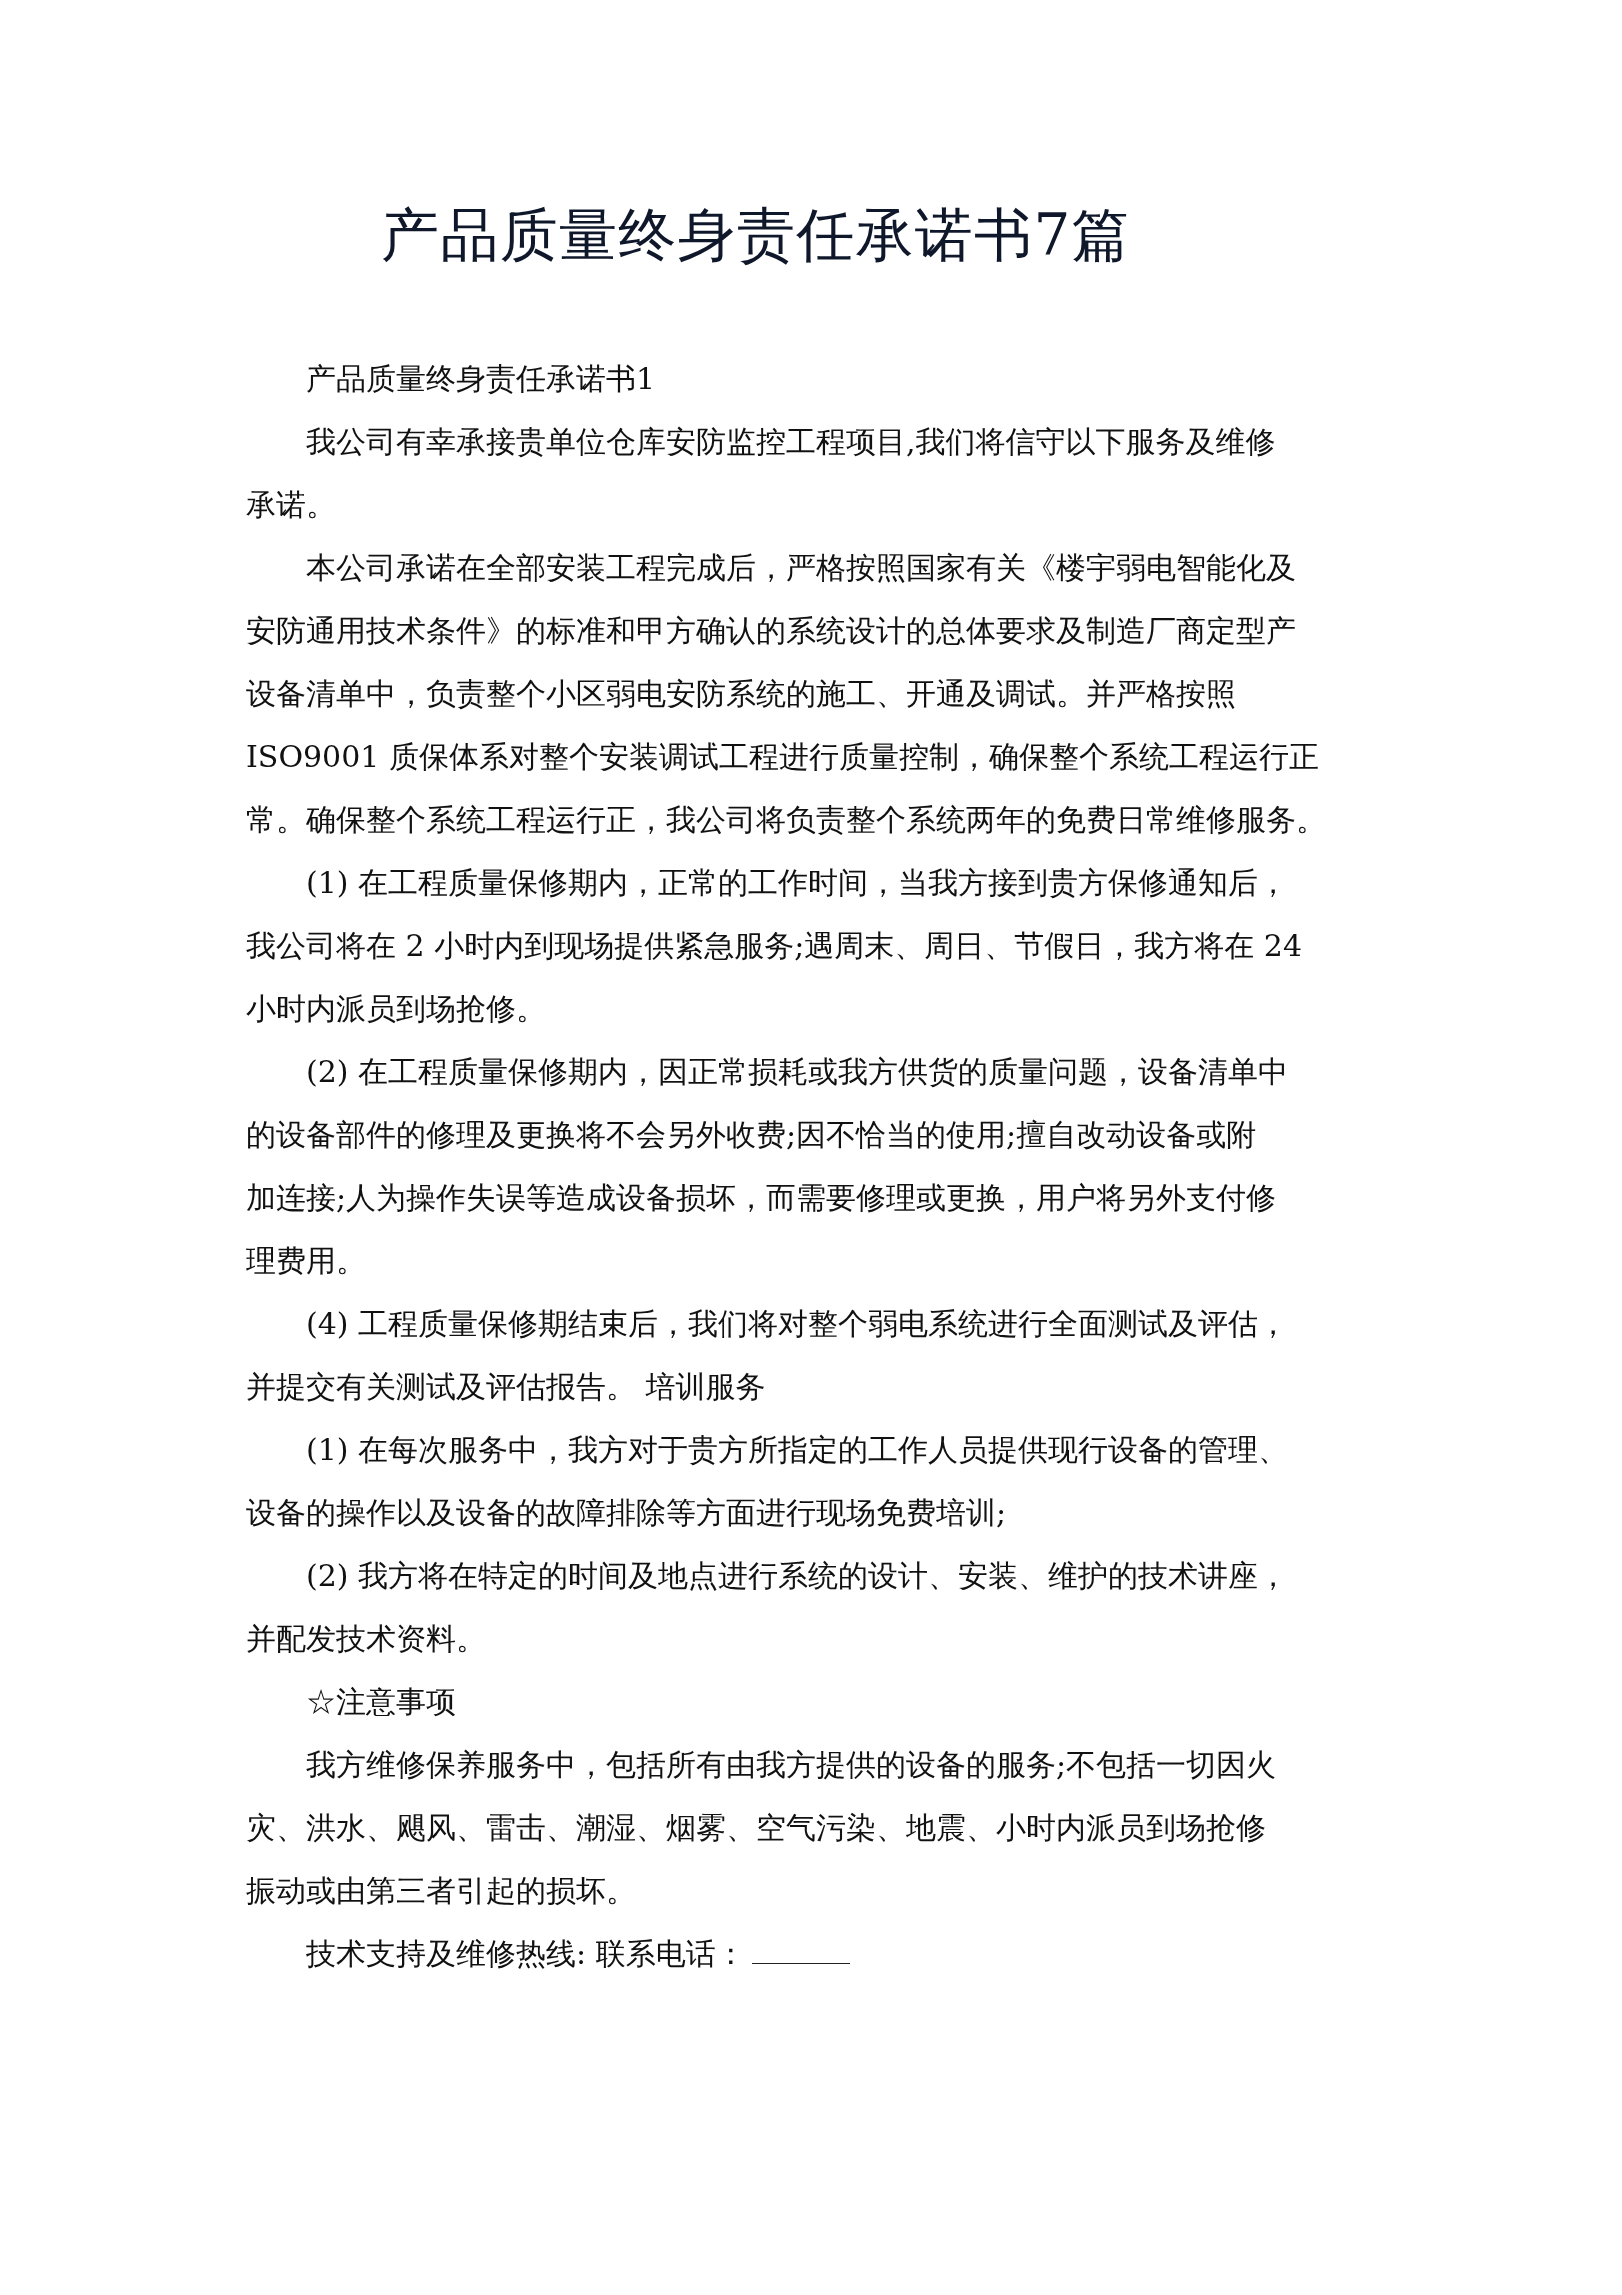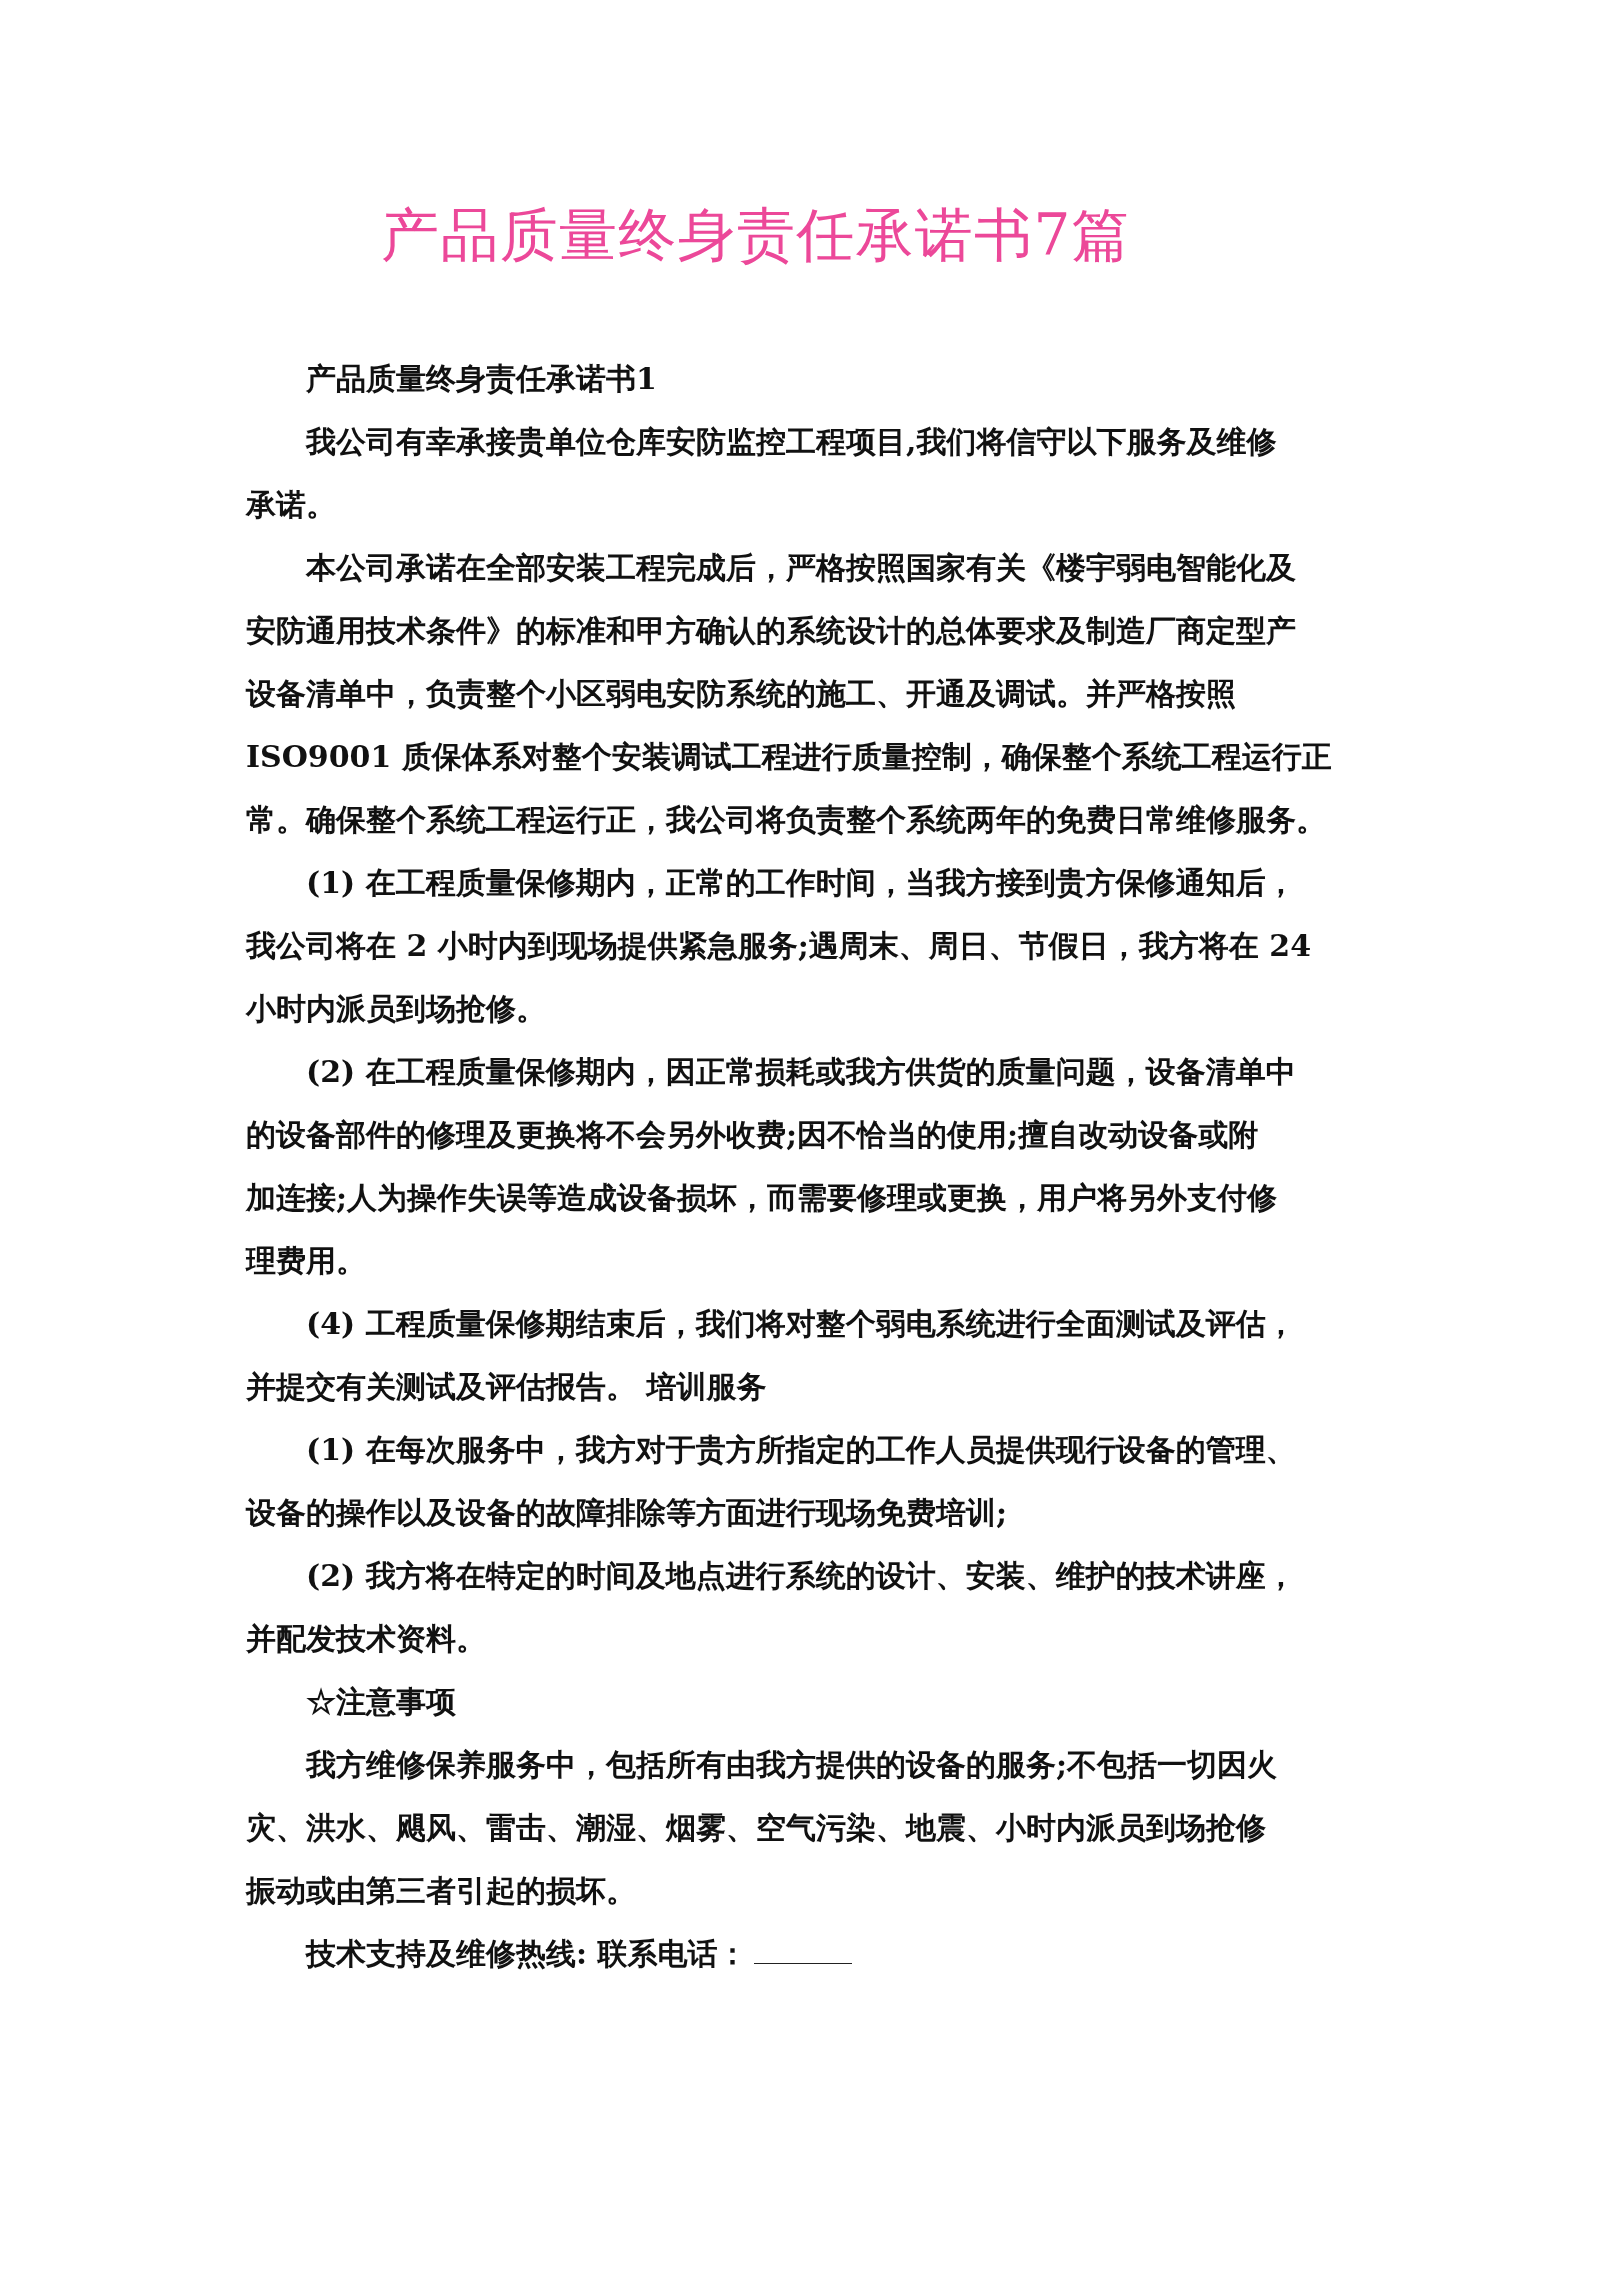--- a/index.html
+++ b/index.html
@@ -5,27 +5,27 @@
   html, body { margin: 0; padding: 0; background: #ffffff; }
   body {
     width: 1623px; height: 2295px; position: relative; overflow: hidden;
     font-family: "DejaVu Serif", "Liberation Serif", serif;
     color: #111111;
   }
   .page { position: absolute; left: 0; top: 0; width: 1623px; height: 2295px; }
   .title {
     position: absolute; left: 0; width: 1512px; top: 196px;
     text-align: center; font-size: 58px; line-height: 79px; letter-spacing: 1.3px;
-    color: #ec4899;
+    color: #0f172a;
   }
   .body {
     position: absolute; left: 246px; width: 1132px; top: 347px;
     font-size: 30px; line-height: 63px; text-align: justify;
   }
-  .p { margin: 0; text-indent: 2em; font-weight: bold; }
+  .p { margin: 0; text-indent: 2em; }
   .p.noindent { text-indent: 0; }
   .blank {
     display: inline-block; width: 98px; border-bottom: 1.3px solid #222;
     height: 26px; vertical-align: baseline; margin-left: 6.5px;
   }
 </style>
 </head>
 <body>
 
 <div class="page">

